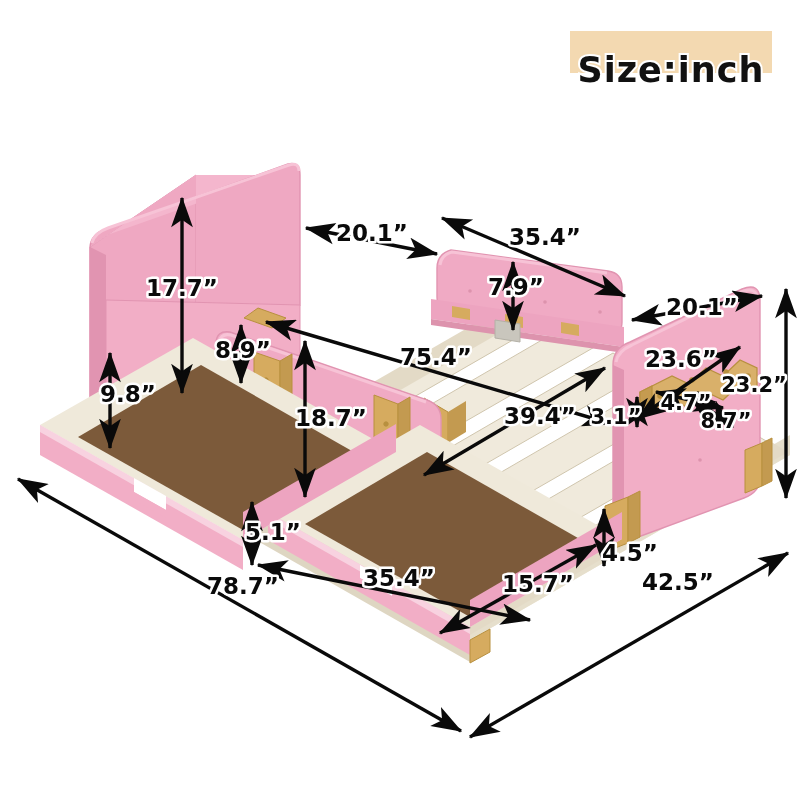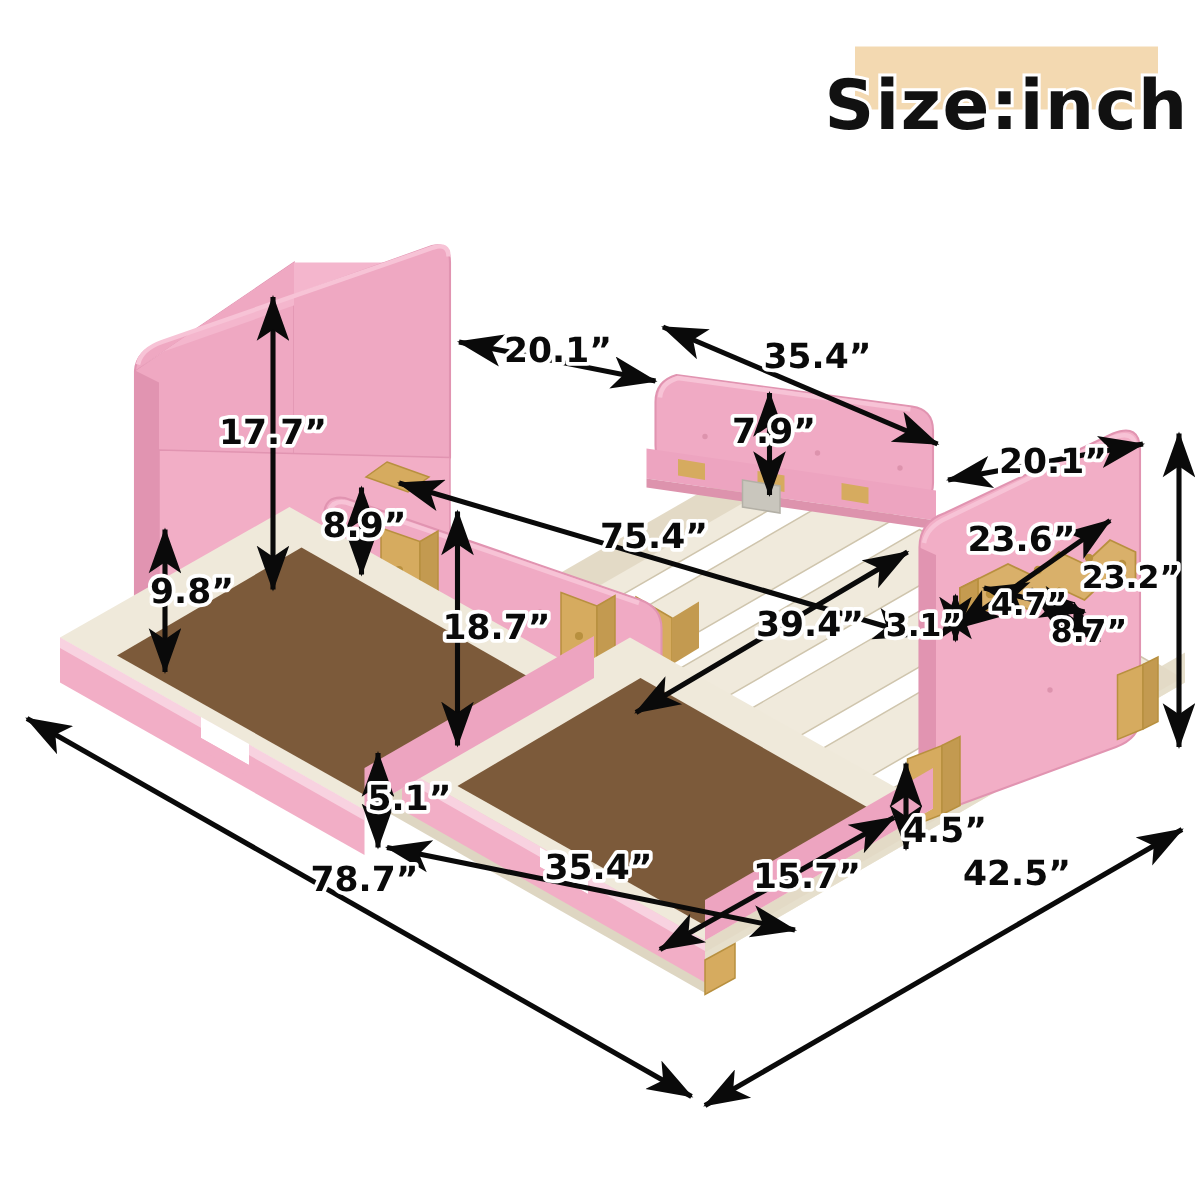--- a/index.html
+++ b/index.html
@@ -10,21 +10,21 @@
 
   .dimtext{font-family:"DejaVu Sans","Liberation Sans",sans-serif;
            font-weight:700;font-size:23px;fill:#0a0a0a;
            paint-order:stroke fill;stroke:#ffffff;stroke-width:5px;
            stroke-linejoin:round;}
   .dimtext.small{font-size:21px;}
 
   .badge{position:absolute;background:#f3d9b1;display:flex;align-items:center;
          justify-content:center;}
   .badge span{font-family:"DejaVu Sans","Liberation Sans",sans-serif;
-              font-weight:700;font-size:46px;color:#111;letter-spacing:1px;
+              font-weight:700;font-size:35px;color:#111;letter-spacing:1px;
               -webkit-text-stroke:4px #fff;paint-order:stroke fill;
               text-shadow:0 0 0 #fff;margin-top:36px;}
 </style>
 </head>
 <body>
 
 <div id="stage">
 
   <svg id="scene" viewBox="0 0 800 800">
     <defs>

